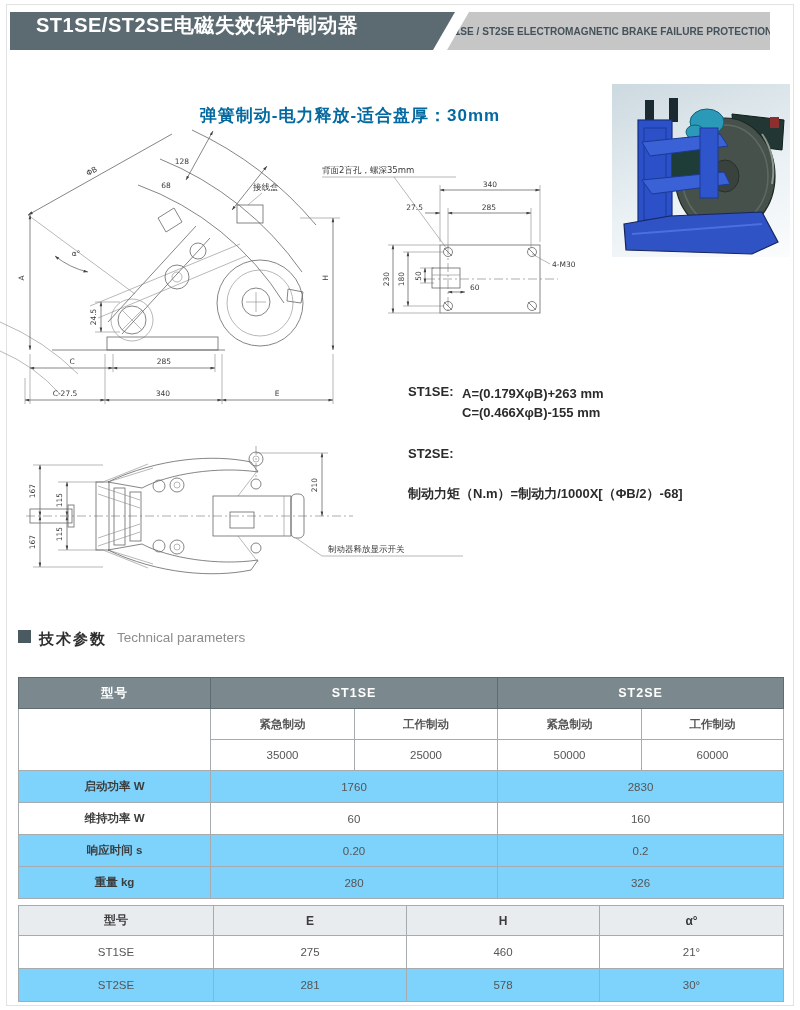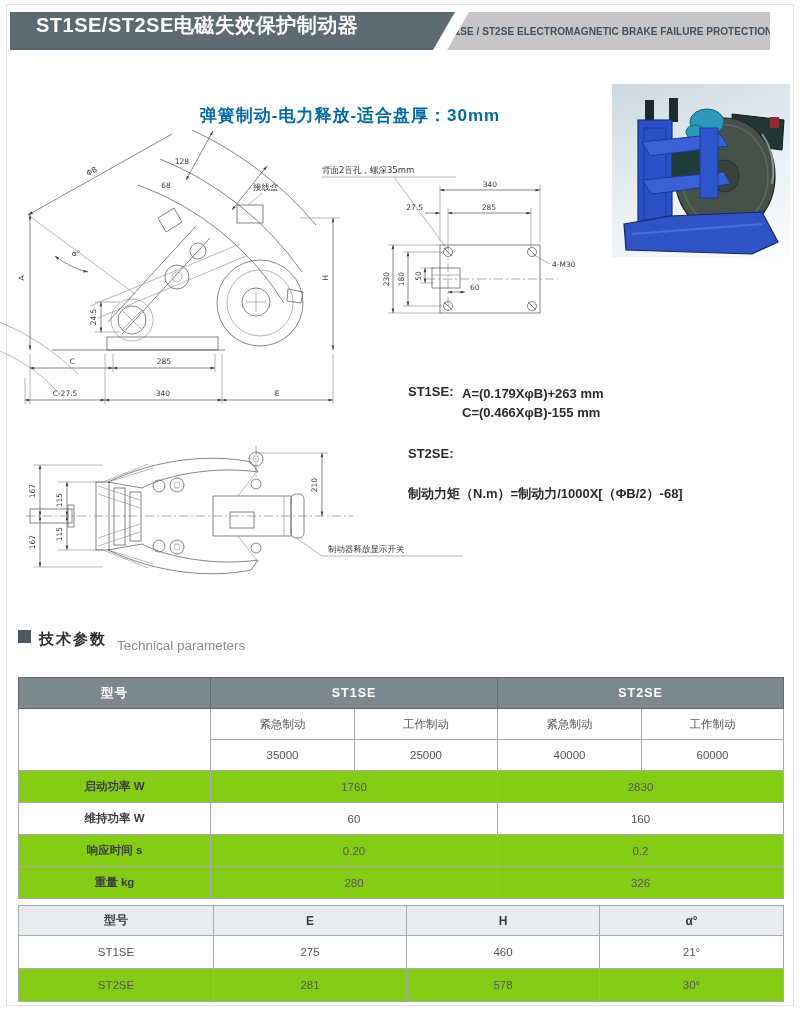--- a/index.html
+++ b/index.html
@@ -39,37 +39,37 @@
   .formulas { left:408px; top:384px; width:330px; color:#2b2b2b; font-weight:bold; font-size:13px; }
   .f-block { display:flex; margin-bottom:24px; }
   .f-label { width:54px; flex:none; }
   .f-lines div { line-height:19px; white-space:nowrap; }
   .f-torque { margin-top:12px; white-space:nowrap; }
 
   
   .section-h { left:18px; top:630px; display:flex; align-items:flex-start; }
   .sq { width:13px; height:13px; background:#4b5a61; margin-right:8px; }
   .sec-cn { font-size:15px; font-weight:bold; color:#2e2e2e; letter-spacing:2px; margin-right:10px; }
-  .sec-en { font-size:13.5px; color:#8c8c8c;margin-top:8px; }
+  .sec-en { font-size:13.5px; color:#8c8c8c; }
 
   
   table { border-collapse:collapse; table-layout:fixed; width:765px; background:#fff; }
   .tbl-wrap1 { left:18px; top:677px; }
   .tbl-wrap2 { left:18px; top:905px; }
   td {
     border:1px solid #a6abb0; text-align:center; vertical-align:middle;
     font-size:11.5px; color:#555; padding:0; overflow:hidden; white-space:nowrap;
   }
   table { border:1px solid #4c4c4c; }
   tr.head td { background:#7b898f; color:#fff; font-weight:bold; font-size:12.5px; border-color:#5f6d73; height:30px; letter-spacing:1px; }
-  tr.sub td { height:30px; }
+  tr.sub td { height:30px;font-weight:bold; }
   tr.vals td { height:30px; }
   tr.r31 td { height:31px; }
   td.lbl { font-weight:bold; color:#3c3c3c; }
-  tr.shade td { background:#84cc16; }
+  tr.shade td { background:#7dd3fc; }
   .t2 tr.h2 td { background:#e9ecef; color:#3c3c3c; font-weight:bold; font-size:12px; height:29px; }
   .t2 tr.r33 td { height:32px; }
 
   
   .dt  { font:7.5px "DejaVu Sans",sans-serif; fill:#3a3a3a; }
   .dtc { font:8.5px "DejaVu Sans",sans-serif; fill:#3a3a3a; }
   .ln  { stroke:#666; stroke-width:.8; fill:none; }
   .lt  { stroke:#888; stroke-width:.6; fill:none; }
   .dim { stroke:#555; stroke-width:.7; fill:none; }
   .ctr { stroke:#777; stroke-width:.6; fill:none; stroke-dasharray:9 3 2 3; }
@@ -359,21 +359,21 @@
     <tr class="sub">
       <td rowspan="2"></td>
       <td>紧急制动</td>
       <td>工作制动</td>
       <td>紧急制动</td>
       <td>工作制动</td>
     </tr>
     <tr class="vals">
       <td>35000</td>
       <td>25000</td>
-      <td>40000</td>
+      <td>50000</td>
       <td>60000</td>
     </tr>
     <tr class="r31 shade">
       <td class="lbl">启动功率  W</td>
       <td colspan="2">1760</td>
       <td colspan="2">2830</td>
     </tr>
     <tr class="r31">
       <td class="lbl">维持功率  W</td>
       <td colspan="2">60</td>

